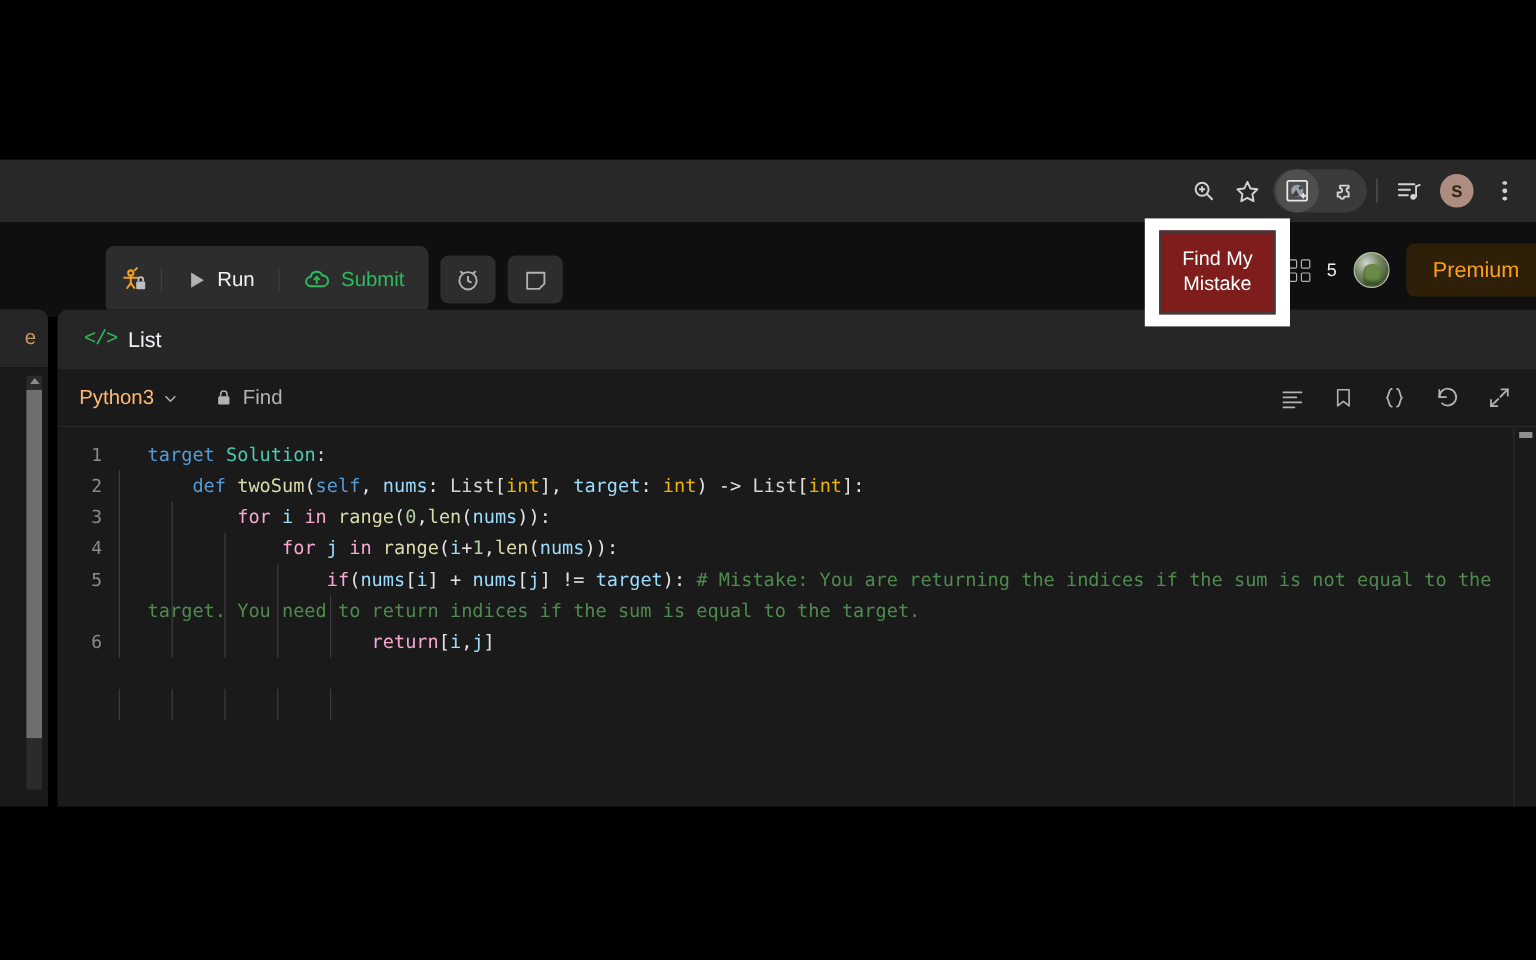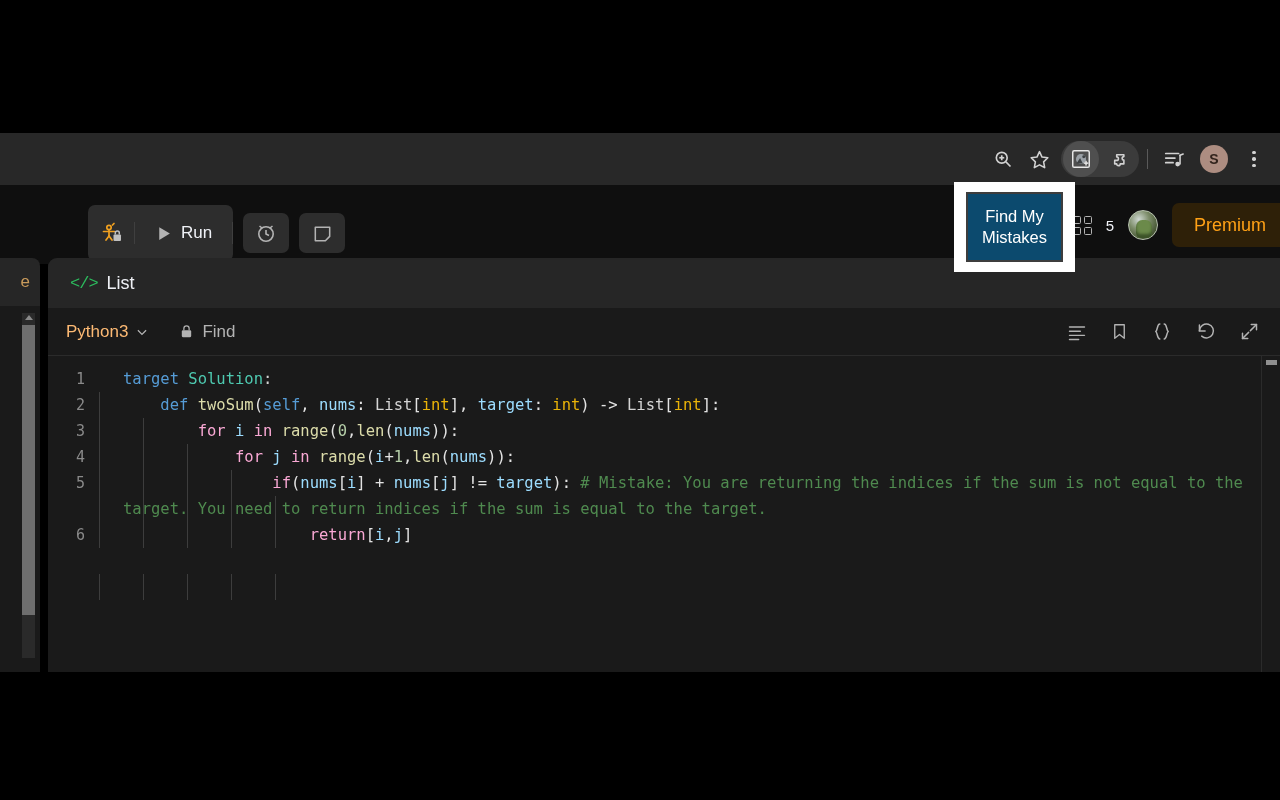--- a/index.html
+++ b/index.html
@@ -197,21 +197,21 @@
     position: absolute; right: 18px; top: 0; bottom: 0; width: 1px; background: #2b2b2b;
   }
 
   
   .highlight-frame {
     position: absolute; left: 954px; top: 182px; width: 121px; height: 90px;
     background: #ffffff; z-index: 50;
   }
   .highlight-btn {
     position: absolute; left: 966px; top: 192px; width: 97px; height: 70px;
-    background: #0c4a6e; border: 2px solid #3d3d3d;
+    background: #7f1d1d; border: 2px solid #3d3d3d;
     color: #ffffff; font-size: 16.5px; line-height: 21px; text-align: center;
     display: flex; flex-direction: column; align-items: center; justify-content: center;
     z-index: 51; cursor: pointer;
   }
 </style>
 </head>
 <body>
 
 <div id="root">
 
@@ -286,20 +286,28 @@
           </svg>
         </div>
         <div class="btn-div"></div>
         <div class="btn-run">
           <svg width="17" height="17" viewBox="0 0 24 24">
               <polygon points="6,3 21,12 6,21" fill="#b3b3b3"></polygon>
             </svg>
           <span>Run</span>
         </div>
         <div class="btn-div"></div>
+        <div class="btn-submit">
+          <svg width="22" height="22" viewBox="0 0 24 24" fill="none" stroke="#2cbb5d" stroke-width="1.7">
+            <path d="M6.5 18a4.2 4.2 0 0 1 0-8.4 5.4 5.4 0 0 1 10.4-1.3A3.9 3.9 0 0 1 18 18z" stroke-linejoin="round"></path>
+            <line x1="12" y1="16" x2="12" y2="9.5"></line>
+              <polyline points="9.3,12.2 12,9.4 14.7,12.2"></polyline>
+          </svg>
+          <span>Submit</span>
+        </div>
       </div>
       <div class="icon-btn-solo">
         <svg width="24" height="24" viewBox="0 0 24 24" fill="none" stroke="#b3b3b3" stroke-width="1.6">
           <circle cx="12" cy="13" r="7.2"></circle>
             <polyline points="12,9 12,13 15,14.5"></polyline>
           <line x1="5.5" y1="5" x2="8" y2="7"></line>
             <line x1="18.5" y1="5" x2="16" y2="7"></line>
         </svg>
       </div>
       <div class="icon-btn-solo">
@@ -433,16 +441,16 @@
       <div class="editor-vline"></div>
       <div class="editor-scrollbar">
         <div class="editor-scrollbar-thumb"></div>
       </div>
     </div>
   </div>
 
   <div class="highlight-frame"></div>
   <div class="highlight-btn">
     <span>Find My</span>
-    <span>Mistakes</span>
+    <span>Mistake</span>
   </div>
 
 </div>
 
 </body></html>

